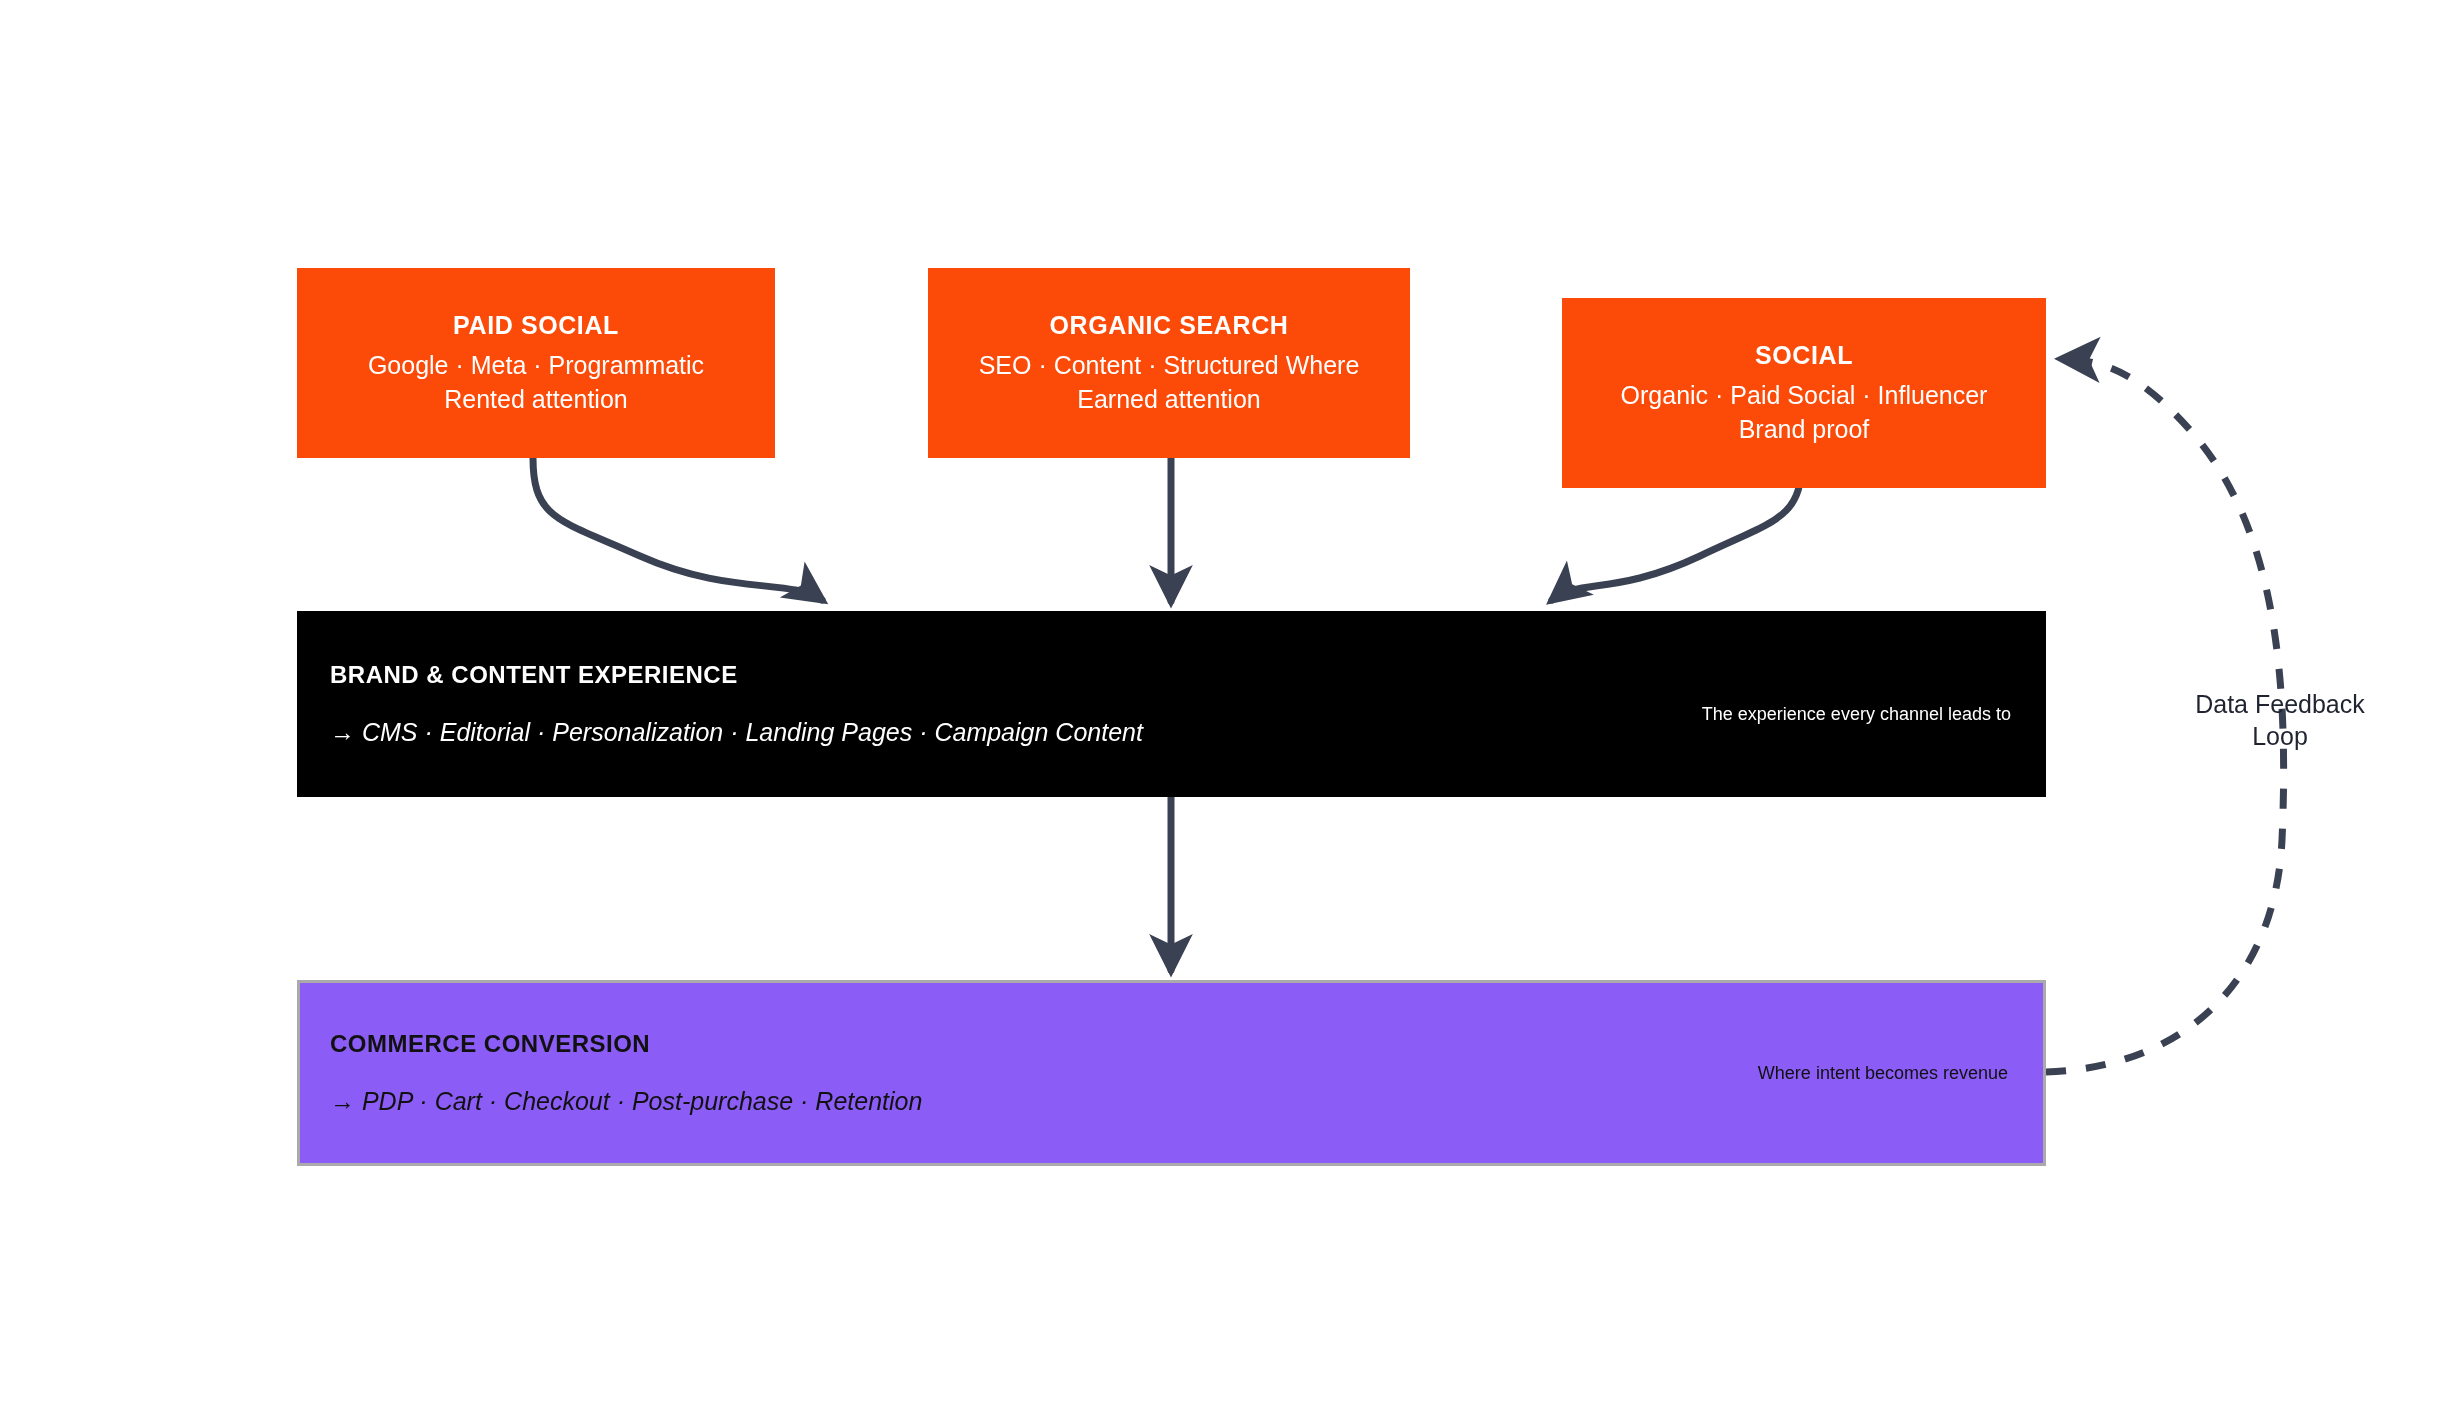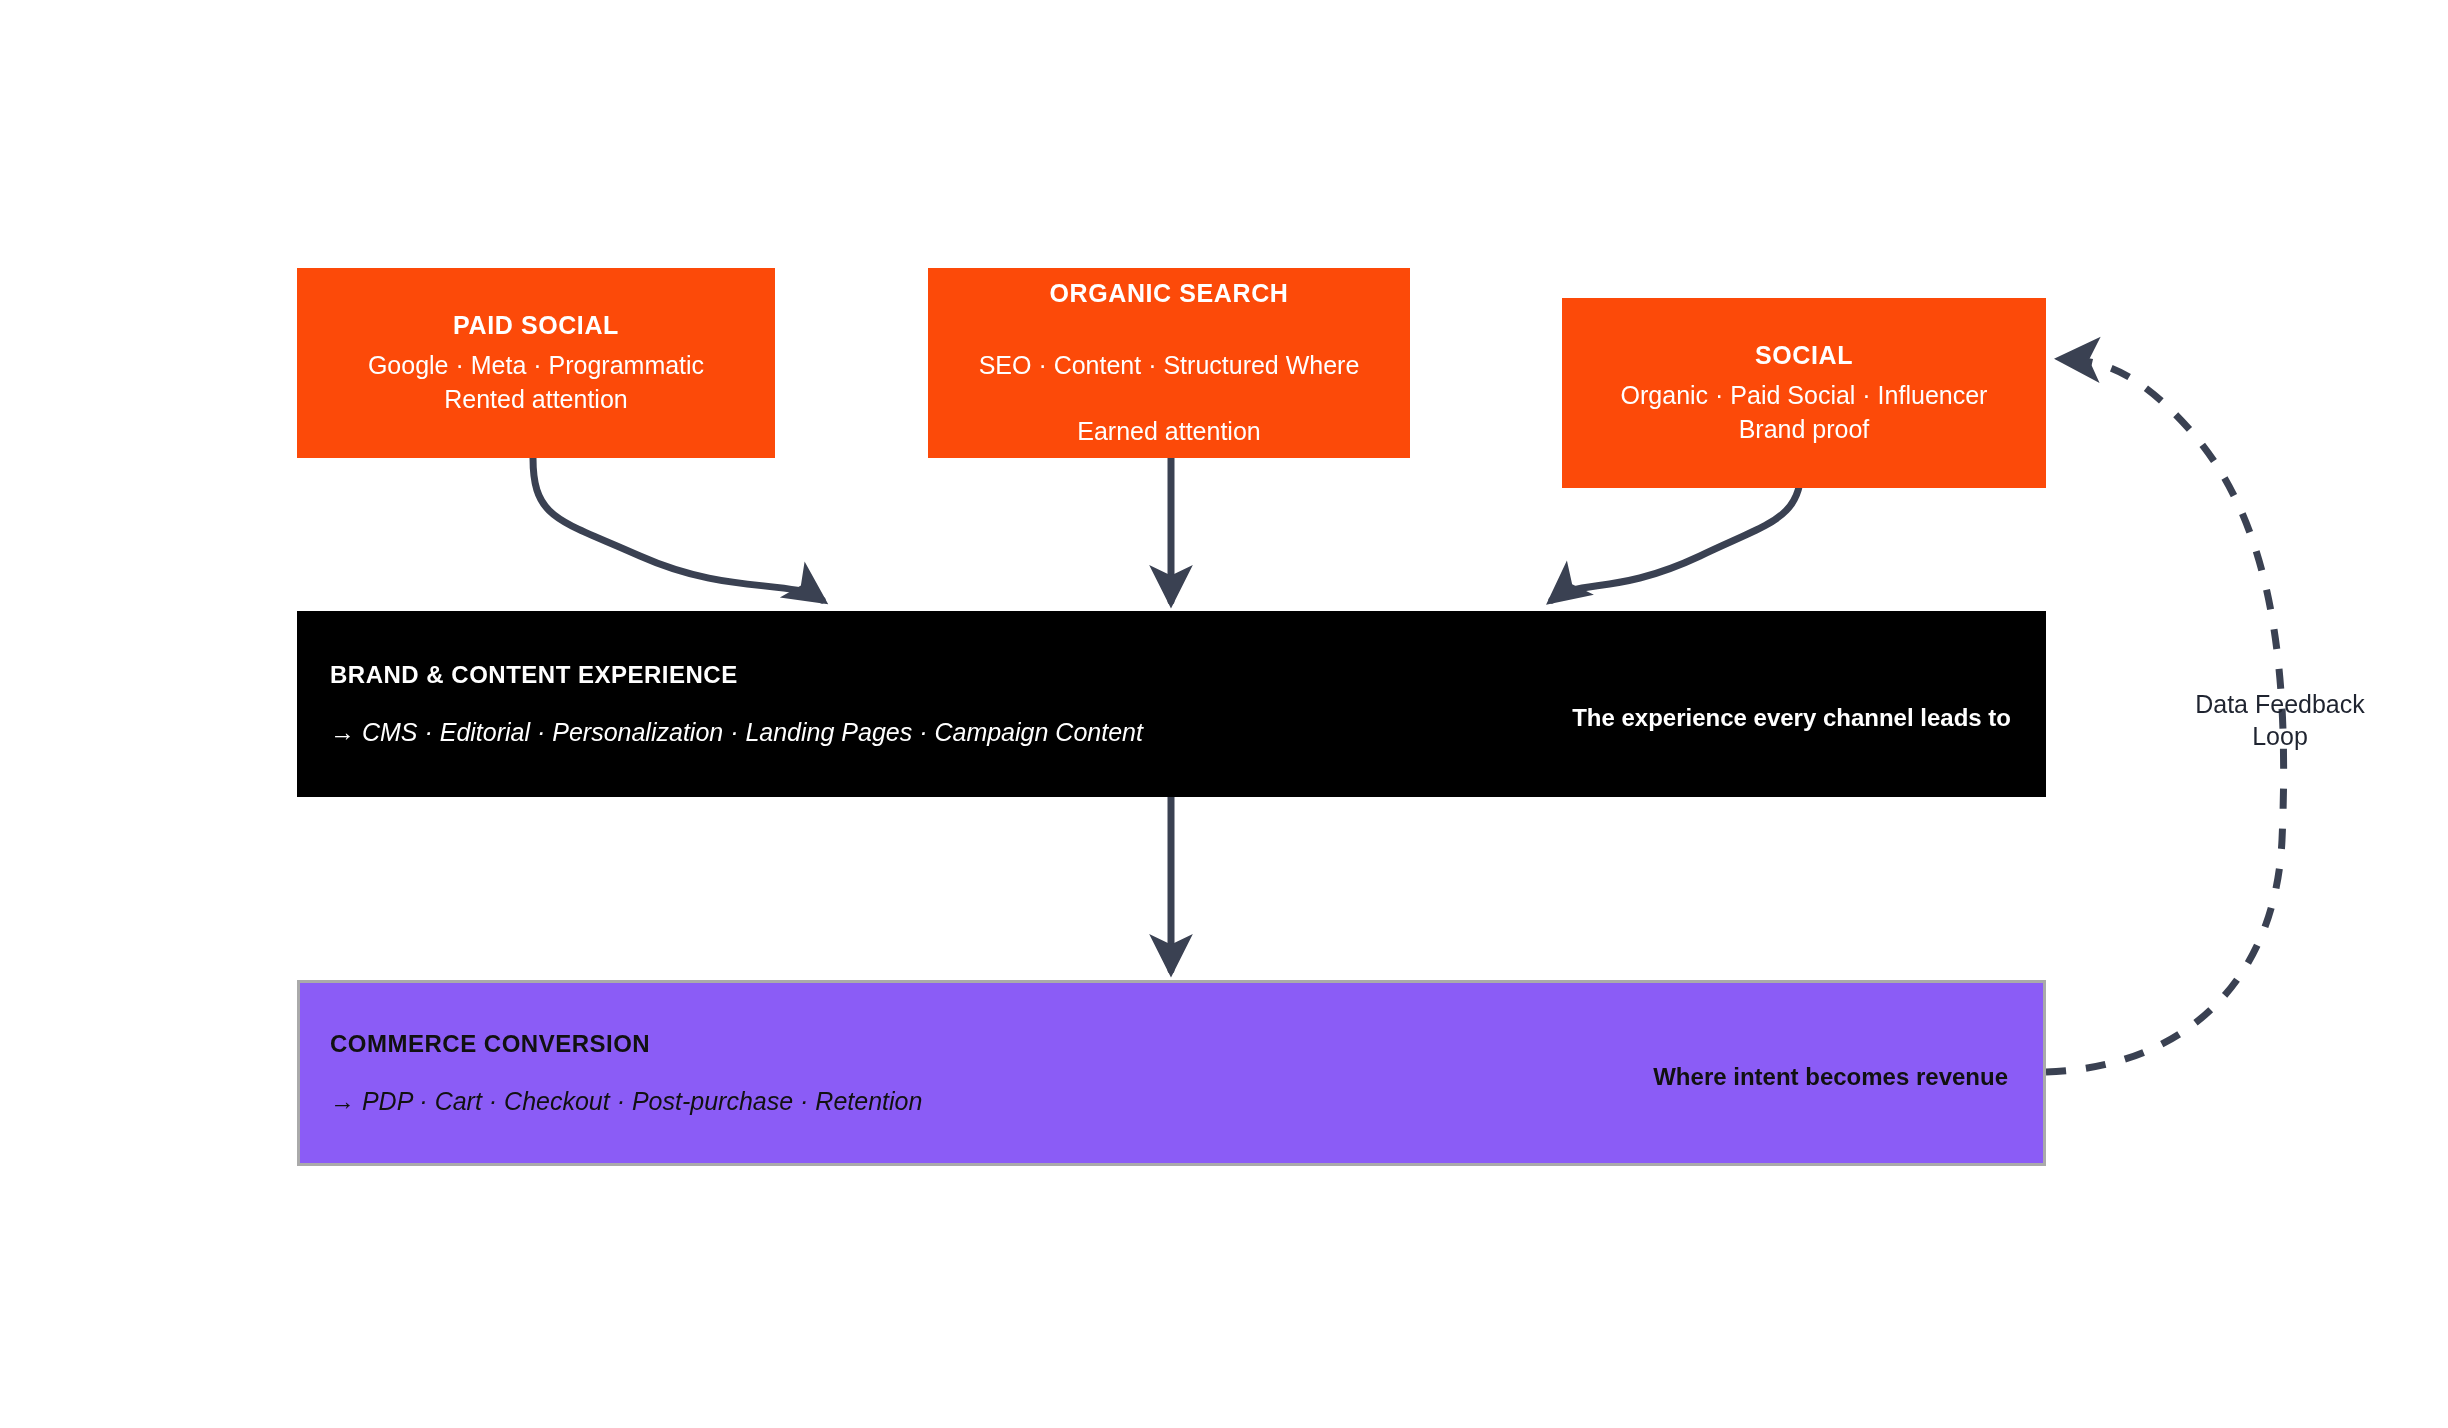--- a/index.html
+++ b/index.html
@@ -49,21 +49,21 @@
     margin-bottom: 7px;
   }
   .channel-line {
     font-size: 25px;
     font-weight: 400;
     line-height: 1.36;
     white-space: nowrap;
   }
 
   #card-paid    { left: 297px;  top: 268px; width: 478px; height: 190px; }
-  #card-organic { left: 928px;  top: 268px; width: 482px; height: 190px; justify-content: space-between; }
+  #card-organic { left: 928px;  top: 268px; width: 482px; height: 190px; }
   #card-social  { left: 1562px; top: 268px; width: 484px; height: 190px; margin-top: 30px; }
 
   
   .band {
     position: absolute;
     box-sizing: border-box;
   }
   #band-brand {
     left: 297px;
     top: 611px;
@@ -103,22 +103,22 @@
   .band-items {
     font-size: 25px;
     font-weight: 400;
     line-height: 1.2;
     white-space: nowrap;
     font-style: italic;
   }
   .band-tag {
     position: absolute;
     right: 35px;
-    font-size: 24px;
-    font-weight: bold;
+    font-size: 18px;
+    font-weight: normal;
     line-height: 1.2;
     white-space: nowrap;
   }
   #band-brand .band-tag    { top: 93px; }
   #band-commerce .band-tag { top: 80px; }
 
   
   #loop-label {
     position: absolute;
     left: 2180px;

